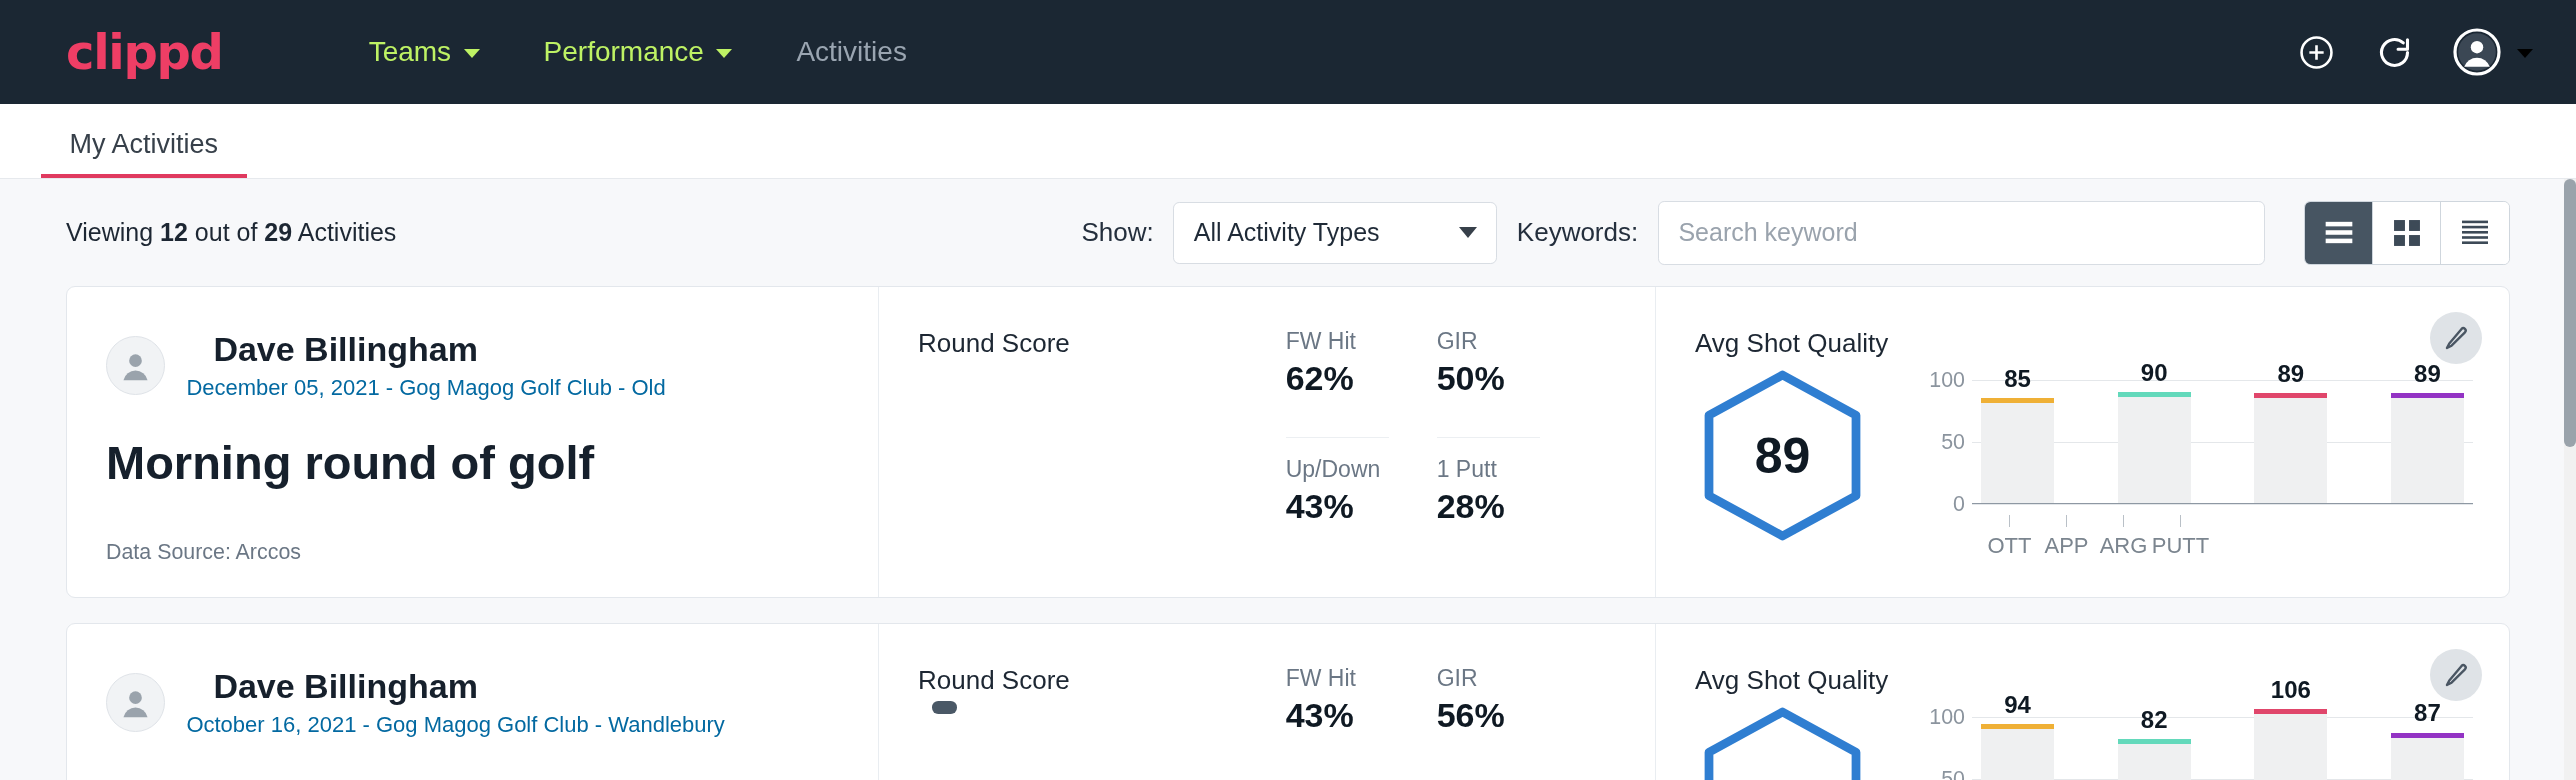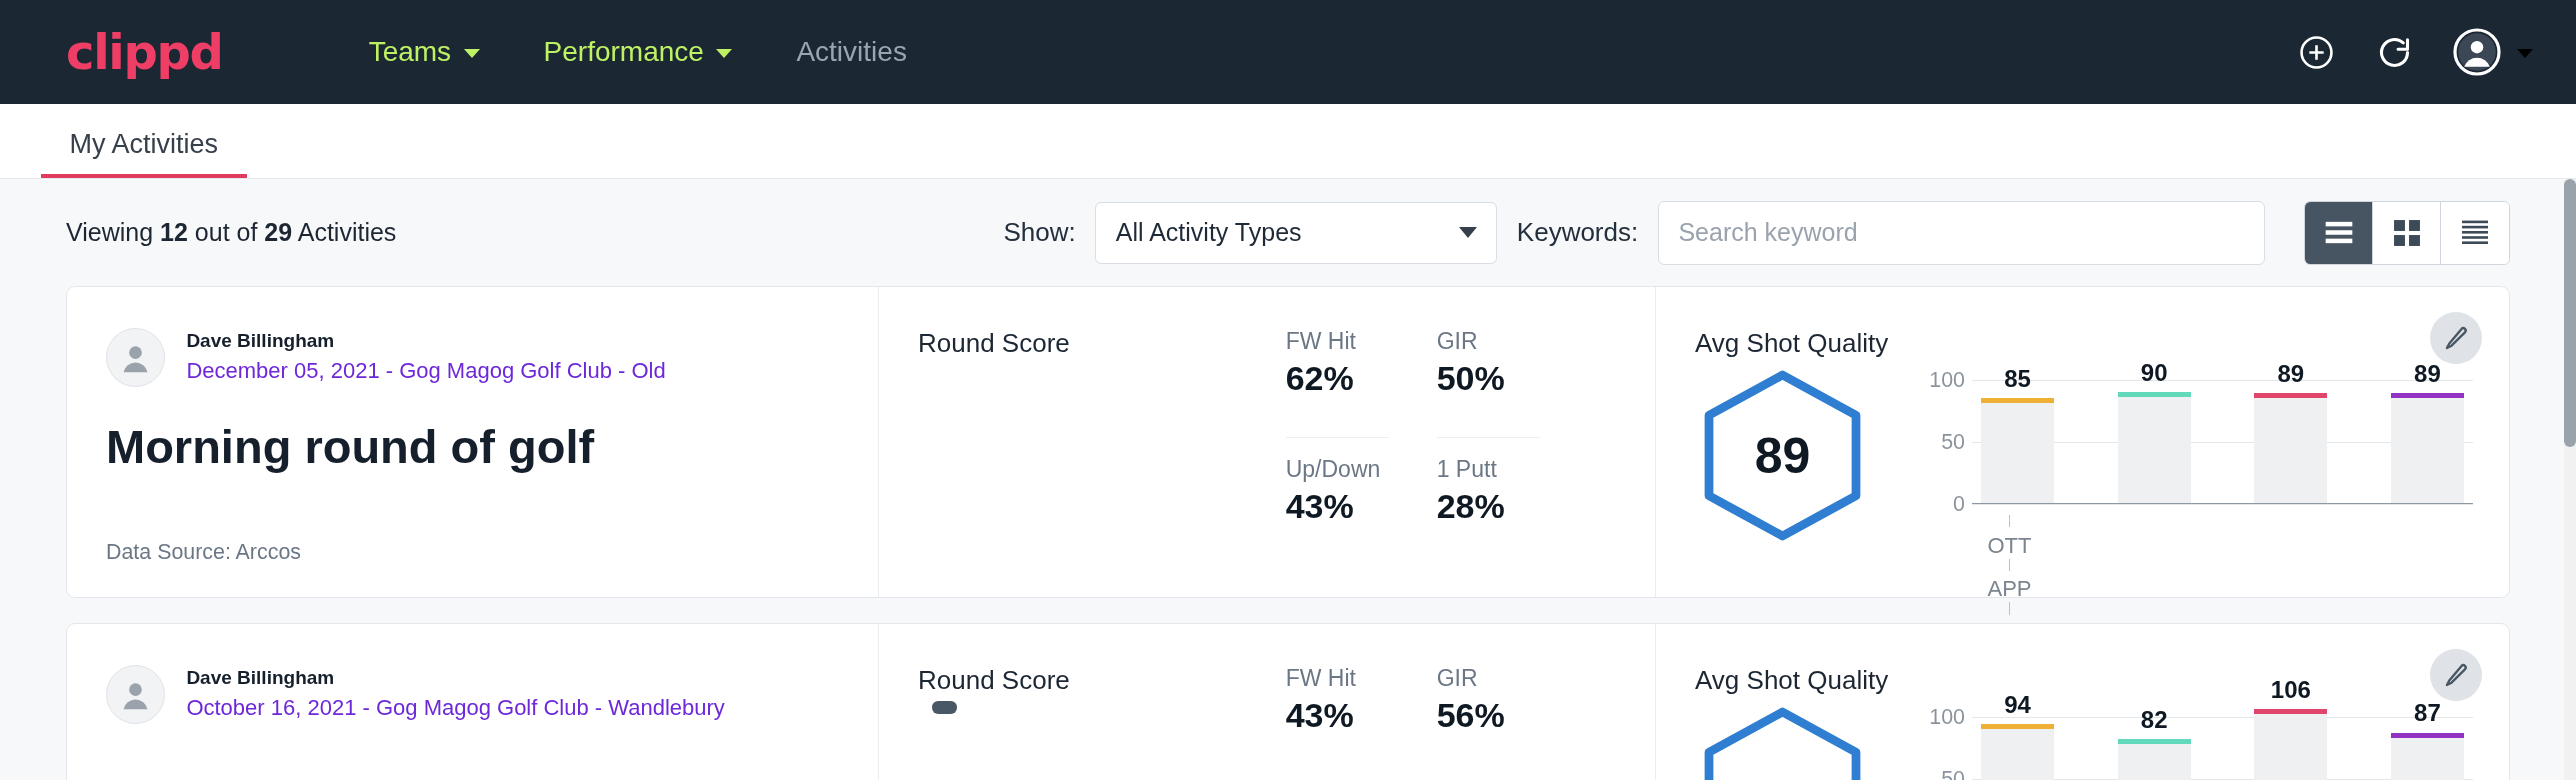--- a/index.html
+++ b/index.html
@@ -100,21 +100,21 @@
   }
   .viewing b { font-weight: 700; }
   .filters {
     margin-left: auto;
     display: flex;
     align-items: center;
     gap: 19.6px;
   }
   .flabel { font-size: 26px; color: #242f3d; white-space: nowrap; }
   .select {
-    width: 402px; height: 62px;
+    width: 324px; height: 62px;
     background: #ffffff;
     border: 0.9px solid #d8dde3;
     border-radius: 6.2px;
     display: flex; align-items: center;
     padding: 0 19.6px;
     font-size: 25px;
     color: #1f2a37;
     cursor: pointer;
     position: relative;
   }
@@ -175,22 +175,22 @@
   }
   .who { display: flex; align-items: center; gap: 21.4px; }
   .who-avatar {
     width: 59px; height: 59px;
     border-radius: 50%;
     background: #f1f3f5;
     border: 0.9px solid #dfe3e8;
     display: flex; align-items: center; justify-content: center;
     flex: none;
   }
-  .who-name { font-size: 19px; font-weight: 700; color: #16202c; line-height: 1.25; }
-  .who-sub { font-size: 22px; color: #6d28d9; line-height: 1.35; margin-top: 2.7px; }
+  .who-name { font-size: 34px; font-weight: 700; color: #16202c; line-height: 1.25; margin-left: 27px; }
+  .who-sub { font-size: 22px; color: #0369a1; line-height: 1.35; margin-top: 2.7px; }
   .card-title {
     font-size: 47px; font-weight: 700; color: #16202c;
     margin-top: 32px;
   }
   .card-source {
     font-size: 21.4px; color: #6b7785;
     margin-top: auto;
   }
 
   .card-mid {
@@ -283,21 +283,20 @@
   }
   .bar {
     width: 100%;
     background: #eff0f1;
     border-top: 5.4px solid #ccc;
   }
   .xaxis {
     display: flex; 
     padding: 0 9px;
     margin-top: 10.7px;
-    flex-direction: column;
   }
   .xtickwrap { width: 57px; display: flex; flex-direction: column; align-items: center; }
   .xtick-line { width: 1.8px; height: 12.5px; background: #b9c0c7; }
   .xtick { font-size: 22px; color: #7b858f; margin-top: 5.4px; }
 
   .edit-btn {
     position: absolute;
     top: 25px; right: 27px;
     width: 52px; height: 52px;
     border-radius: 50%;

